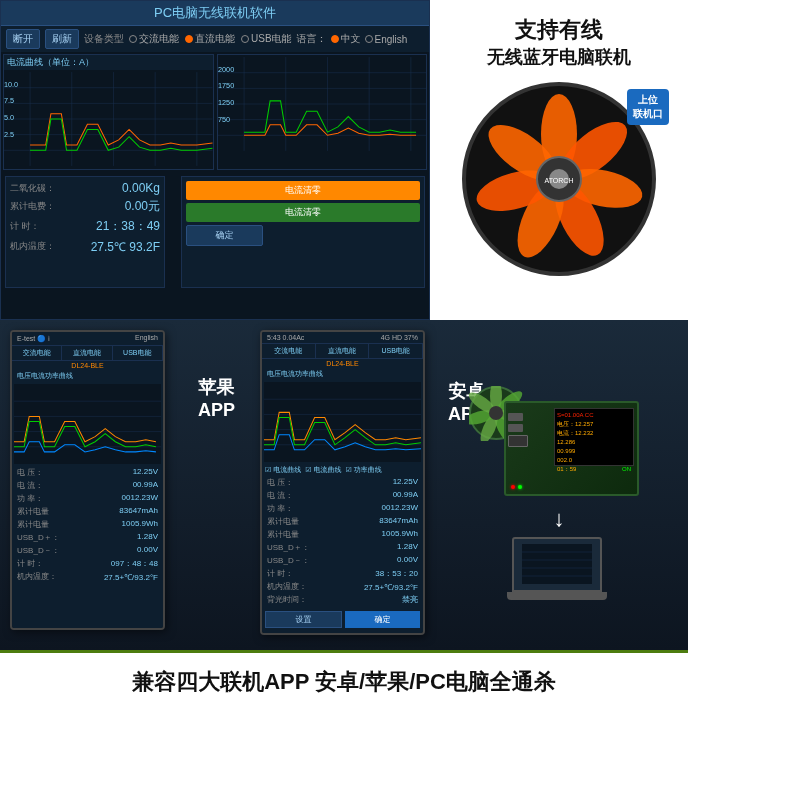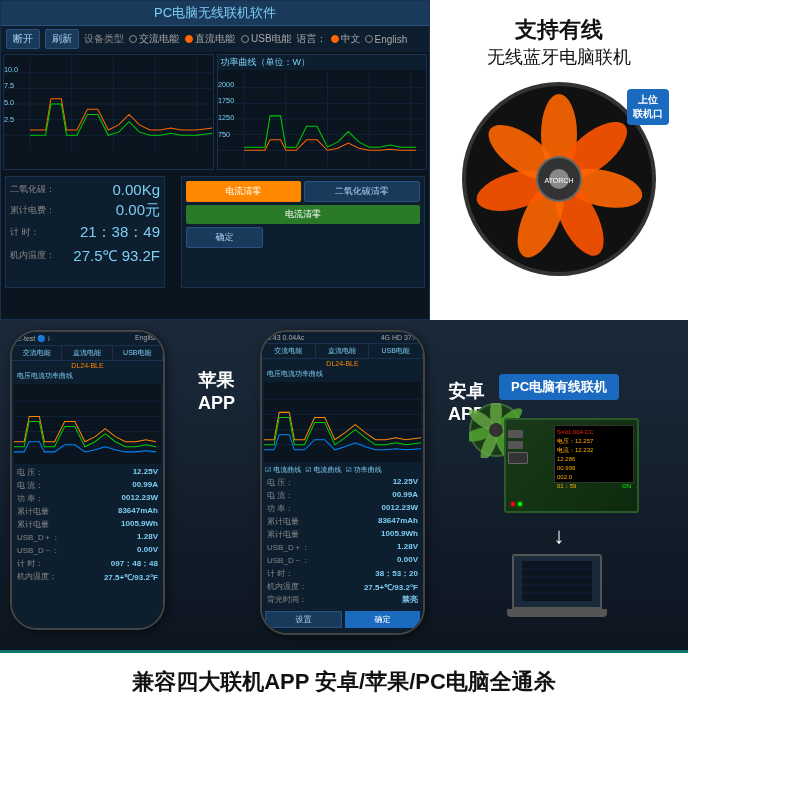--- a/index.html
+++ b/index.html
@@ -157,21 +157,21 @@
       margin-bottom: 3px;
     }
 
     .info-label {
       color: #888;
       font-size: 9px;
     }
 
     .info-value {
       color: #7ecef4;
-      font-size: 15px;
+      font-size: 12px;
     }
 
     .info-right {
       flex: 1;
       background: #0d1e2e;
       border: 1px solid #1a3050;
       padding: 4px;
       display: flex;
       flex-direction: column;
       gap: 3px;
@@ -218,21 +218,21 @@
     .product-title {
       font-size: 22px;
       font-weight: bold;
       color: #111;
       text-align: center;
       line-height: 1.3;
     }
 
     .product-subtitle {
       font-size: 18px;
-      font-weight: normal;
+      font-weight: bold;
       color: #111;
       text-align: center;
     }
 
     .fan-image {
       width: 200px;
       height: 200px;
       position: relative;
       margin-top: 10px;
     }
@@ -249,21 +249,21 @@
 
     .phone-container {
       width: 170px;
       position: relative;
     }
 
     .phone-frame {
       width: 155px;
       height: 300px;
       background: #1a1a1a;
-      border-radius: 27px;
+      border-radius: 4px;
       border: 2px solid #444;
       overflow: hidden;
       position: relative;
       box-shadow: 2px 2px 8px rgba(0,0,0,0.5);
     }
 
     .phone-screen {
       width: 100%;
       height: 100%;
       background: #0d1e2e;
@@ -304,21 +304,21 @@
 
     .phone-data-row {
       display: flex;
       padding: 1px 5px;
       justify-content: space-between;
     }
 
     .phone-data-value {
       font-size: 8px;
       color: #7ecef4;
-      font-weight: bold;
+      font-weight: normal;
     }
 
     .phone-data-label-cn {
       font-size: 8px;
       color: #888;
     }
 
     
     .circuit-area {
       flex: 1;
@@ -343,21 +343,21 @@
       line-height: 1.4;
     }
 
     
     .bottom-banner {
       height: 60px;
       background: #fff;
       display: flex;
       align-items: center;
       justify-content: center;
-      border-top: 3px solid #0f766e;
+      border-top: 3px solid #4d7c0f;
     }
 
     .bottom-text {
       font-size: 22px;
       font-weight: bold;
       color: #111;
       text-align: center;
     }
 
     
@@ -427,20 +427,21 @@
           <div class="radio-item">
             <div class="radio-dot"></div>
             <span>English</span>
           </div>
         </div>
       </div>
 
       <div class="charts-area">
 
         <div class="chart-panel">
+          <div class="chart-title">电流曲线（单位：A）</div>
           <div class="chart-grid">
             <svg viewBox="0 0 200 90">
 
               <line x1="0" y1="15" x2="200" y2="15" class="grid-line"></line>
               <line x1="0" y1="30" x2="200" y2="30" class="grid-line"></line>
               <line x1="0" y1="45" x2="200" y2="45" class="grid-line"></line>
               <line x1="0" y1="60" x2="200" y2="60" class="grid-line"></line>
               <line x1="0" y1="75" x2="200" y2="75" class="grid-line"></line>
               <line x1="25" y1="0" x2="25" y2="90" class="grid-line"></line>
               <line x1="65" y1="0" x2="65" y2="90" class="grid-line"></line>
@@ -454,21 +455,20 @@
               <text x="0" y="62" class="y-axis-label">2.5</text>
 
               <polyline class="chart-line-current" points="25,70 40,70 45,40 55,40 60,70 70,70 80,50 90,50 100,70 110,65 120,55 130,65 140,70 150,70 160,68 170,70 185,70 200,68"></polyline>
 
               <polyline class="chart-line-power" points="25,75 40,75 45,45 55,45 60,75 70,75 80,55 90,55 100,75 110,72 120,62 130,72 140,75 150,75 160,73 170,75 185,75 200,73"></polyline>
             </svg>
           </div>
         </div>
 
         <div class="chart-panel">
-          <div class="chart-title">功率曲线（单位：W）</div>
           <div class="chart-grid">
             <svg viewBox="0 0 200 90">
 
               <line x1="0" y1="15" x2="200" y2="15" class="grid-line"></line>
               <line x1="0" y1="30" x2="200" y2="30" class="grid-line"></line>
               <line x1="0" y1="45" x2="200" y2="45" class="grid-line"></line>
               <line x1="0" y1="60" x2="200" y2="60" class="grid-line"></line>
               <line x1="0" y1="75" x2="200" y2="75" class="grid-line"></line>
               <line x1="25" y1="0" x2="25" y2="90" class="grid-line"></line>
               <line x1="65" y1="0" x2="65" y2="90" class="grid-line"></line>
@@ -504,21 +504,20 @@
           </div>
           <div class="info-row">
             <span class="info-label">机内温度：</span>
             <span class="info-value">27.5℃ 93.2F</span>
           </div>
         </div>
 
         <div class="info-right">
           <div class="btn-row">
             <button class="action-btn">电流清零</button>
-            <button class="action-btn secondary">二氧化碳清零</button>
           </div>
           <div class="btn-row">
             <button class="action-btn green">电流清零</button>
           </div>
           <div class="btn-row">
             <button class="action-btn secondary" style="flex:0.3">确定</button>
           </div>
         </div>
       </div>
 
@@ -620,21 +619,21 @@
             <span class="phone-data-label-cn">计  时：</span>
             <span class="phone-data-value">097：48：48</span>
           </div>
           <div class="phone-data-row">
             <span class="phone-data-label-cn">机内温度：</span>
             <span class="phone-data-value">27.5+℃/93.2°F</span>
           </div>
         </div>
       </div>
 
-      <div style="position:absolute;right:-55px;top:39px;color:#fff;font-size:18px;font-weight:bold;text-align:center;line-height:1.3;">
+      <div style="position:absolute;right:-55px;top:46px;color:#fff;font-size:18px;font-weight:bold;text-align:center;line-height:1.3;">
         苹果<br>APP
       </div>
     </div>
 
     <div class="phone-container" style="margin-left:70px;">
       <div class="phone-frame" style="width:165px;height:305px;">
         <div class="phone-screen">
 
           <div class="phone-status-bar">
             <span>5:43  0.04Ac</span>
@@ -716,21 +715,20 @@
       </div>
 
       <div style="position:absolute;right:-55px;top:50px;color:#fff;font-size:18px;font-weight:bold;text-align:center;line-height:1.3;">
         安卓<br>APP
       </div>
     </div>
 
     <div class="circuit-area">
 
       <div style="position:relative;width:100%;display:flex;flex-direction:column;align-items:center;margin-top:20px;">
-        <div style="background:#1a6abf;color:#fff;font-size:13px;font-weight:bold;padding:4px 12px;border-radius:4px;margin-bottom:8px;">PC电脑有线联机</div>
 
         <div style="position:relative;width:170px;height:110px;">
 
           <div style="position:absolute;top:-5px;left:-5px;width:55px;height:55px;">
             <svg width="55" height="55" viewBox="0 0 55 55">
               <circle cx="27" cy="27" r="26" fill="#1a3a1a" stroke="#3a6a3a" stroke-width="2"></circle>
               <ellipse cx="27" cy="10" rx="6" ry="16" fill="#66aa44" transform="rotate(0 27 27)" opacity="0.8"></ellipse>
               <ellipse cx="27" cy="10" rx="6" ry="16" fill="#55aa33" transform="rotate(51 27 27)" opacity="0.8"></ellipse>
               <ellipse cx="27" cy="10" rx="6" ry="16" fill="#66aa44" transform="rotate(102 27 27)" opacity="0.8"></ellipse>
               <ellipse cx="27" cy="10" rx="6" ry="16" fill="#55aa33" transform="rotate(153 27 27)" opacity="0.8"></ellipse>

